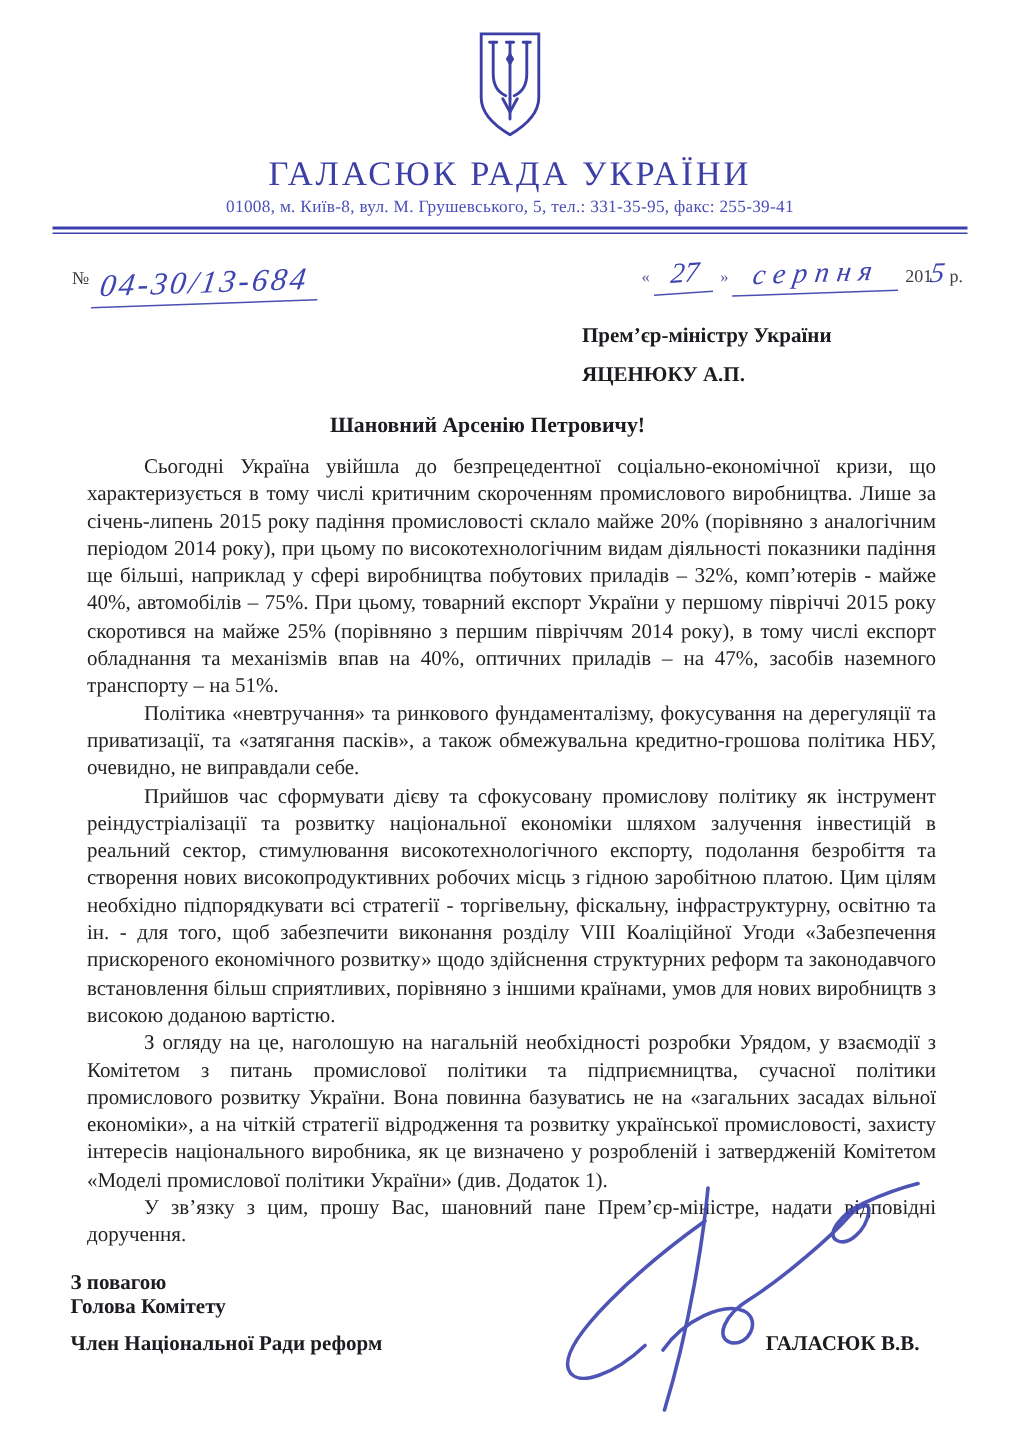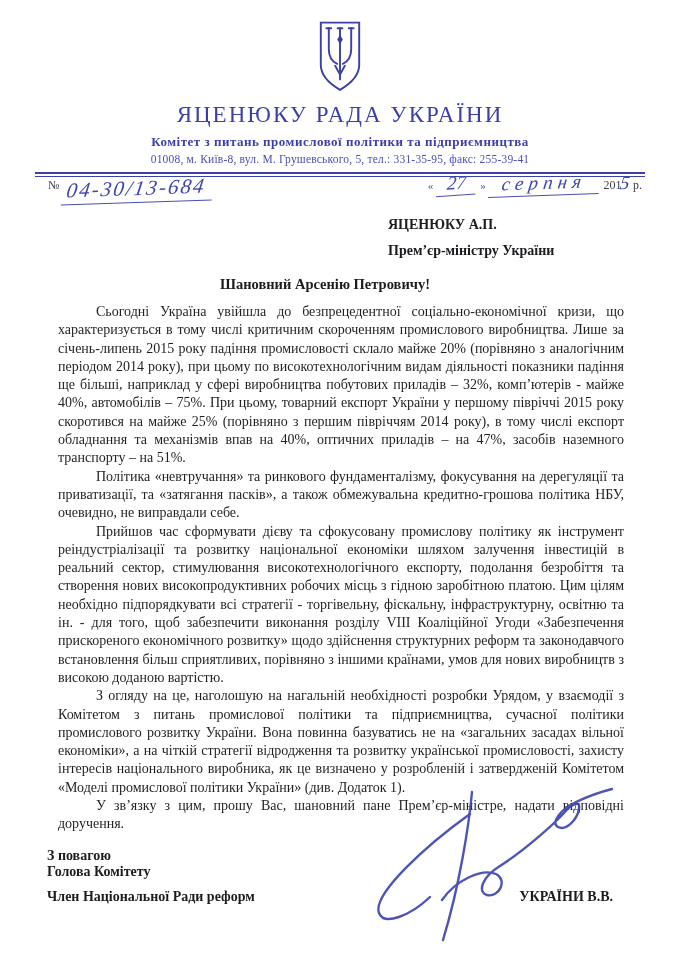--- a/index.html
+++ b/index.html
@@ -58,62 +58,61 @@
         <path d="M6 3 H54 V56 Q54 73 30 87 Q6 73 6 56 Z"></path>
         <path d="M30 10 V57"></path>
         <path d="M16 10 V36 Q16 50 26.5 54.5"></path>
         <path d="M44 10 V36 Q44 50 33.5 54.5"></path>
         <path d="M13 10 H19 M27 10 H33 M41 10 H47"></path>
         <path d="M30 18 l3.5 6 -3.5 6 -3.5 -6 Z" fill="#3c3fa6" stroke="none"></path>
         <path d="M24 57 L30 68 L36 57"></path>
         <path d="M30 57 V74"></path>
       </svg>
     </div>
-    <div class="vr-title">ЯЦЕНЮКУ РАДА УКРАЇНИ</div>
-    <div class="committee">Комітет з питань промислової політики та підприємництва</div>
+    <div class="vr-title">ГАЛАСЮК РАДА УКРАЇНИ</div>
     <div class="address">01008,  м. Київ-8,  вул. М. Грушевського, 5,  тел.: 331-35-95, факс: 255-39-41</div>
     <div class="rule"></div>
   </div>
 
   <div class="ref-row">
     <div class="ref-left">
       <span class="no-label">№</span>
       <span class="hand hand-number">04-30/13-684</span>
     </div>
     <div class="ref-right">
       <span class="q">«</span>
       <span class="hand hand-day">27</span>
       <span class="q">»</span>
       <span class="hand hand-month">серпня</span>
       <span class="printed-year">201</span><span class="hand hand-five">5</span>
       <span class="printed-year">р.</span>
     </div>
   </div>
 
   <div class="addressee">
+    <div>Прем’єр-міністру України</div>
     <div>ЯЦЕНЮКУ А.П.</div>
-    <div>Прем’єр-міністру України</div>
   </div>
 
   <div class="salutation">Шановний Арсенію Петровичу!</div>
 
   <div class="body-text">
     <p>Сьогодні Україна увійшла до безпрецедентної соціально-економічної кризи, що характеризується в тому числі критичним скороченням промислового виробництва. Лише за січень-липень 2015 року падіння промисловості склало майже 20% (порівняно з аналогічним періодом 2014 року), при цьому по високотехнологічним видам діяльності показники падіння ще більші, наприклад у сфері виробництва побутових приладів – 32%, комп’ютерів - майже 40%, автомобілів – 75%. При цьому, товарний експорт України у першому півріччі 2015 року скоротився на майже 25% (порівняно з першим півріччям 2014 року), в тому числі експорт обладнання та механізмів впав на 40%, оптичних приладів – на 47%, засобів наземного транспорту – на 51%.</p>
     <p>Політика «невтручання» та ринкового фундаменталізму, фокусування на дерегуляції та приватизації, та «затягання пасків», а також обмежувальна кредитно-грошова політика НБУ, очевидно, не виправдали себе.</p>
     <p>Прийшов час сформувати дієву та сфокусовану промислову політику як інструмент реіндустріалізації та розвитку національної економіки шляхом залучення інвестицій в реальний сектор, стимулювання високотехнологічного експорту, подолання безробіття та створення нових високопродуктивних робочих місць з гідною заробітною платою. Цим цілям необхідно підпорядкувати всі стратегії - торгівельну, фіскальну, інфраструктурну, освітню та ін. - для того, щоб забезпечити виконання розділу VIII Коаліційної Угоди «Забезпечення прискореного економічного розвитку» щодо здійснення структурних реформ та законодавчого встановлення більш сприятливих, порівняно з іншими країнами, умов для нових виробництв з високою доданою вартістю.</p>
     <p>З огляду на це, наголошую на нагальній необхідності розробки Урядом, у взаємодії з Комітетом з питань промислової політики та підприємництва, сучасної політики промислового розвитку України. Вона повинна базуватись не на «загальних засадах вільної економіки», а на чіткій стратегії відродження та розвитку української промисловості, захисту інтересів національного виробника, як це визначено у розробленій і затвердженій Комітетом «Моделі промислової політики України» (див. Додаток 1).</p>
     <p>У зв’язку з цим, прошу Вас, шановний пане Прем’єр-міністре, надати відповідні доручення.</p>
   </div>
 
   <div class="closing">
     <div class="l1">З повагою</div>
     <div class="l2">Голова Комітету</div>
     <div class="closing-row">
       <span>Член Національної Ради реформ</span>
-      <span>УКРАЇНИ В.В.</span>
+      <span>ГАЛАСЮК В.В.</span>
     </div>
   </div>
 
   <div class="signature">
     <svg width="280" height="165" viewBox="0 0 280 165" fill="none" stroke="#3f45b0" stroke-width="2.4" stroke-linecap="round" opacity="0.92">
       <path d="M122 10 C119 42 110 102 93 158"></path>
       <path d="M120 32 C78 62 22 112 29 131 C34 144 60 134 80 115"></path>
       <path d="M92 118 C106 98 132 86 146 92 C158 98 149 116 137 113 C127 110 132 95 150 84 C175 68 204 42 214 31 C221 23 231 17 229 27 C227 38 216 49 208 45 C200 41 211 27 226 20 C241 13 254 9 262 7"></path>
     </svg>
   </div>

